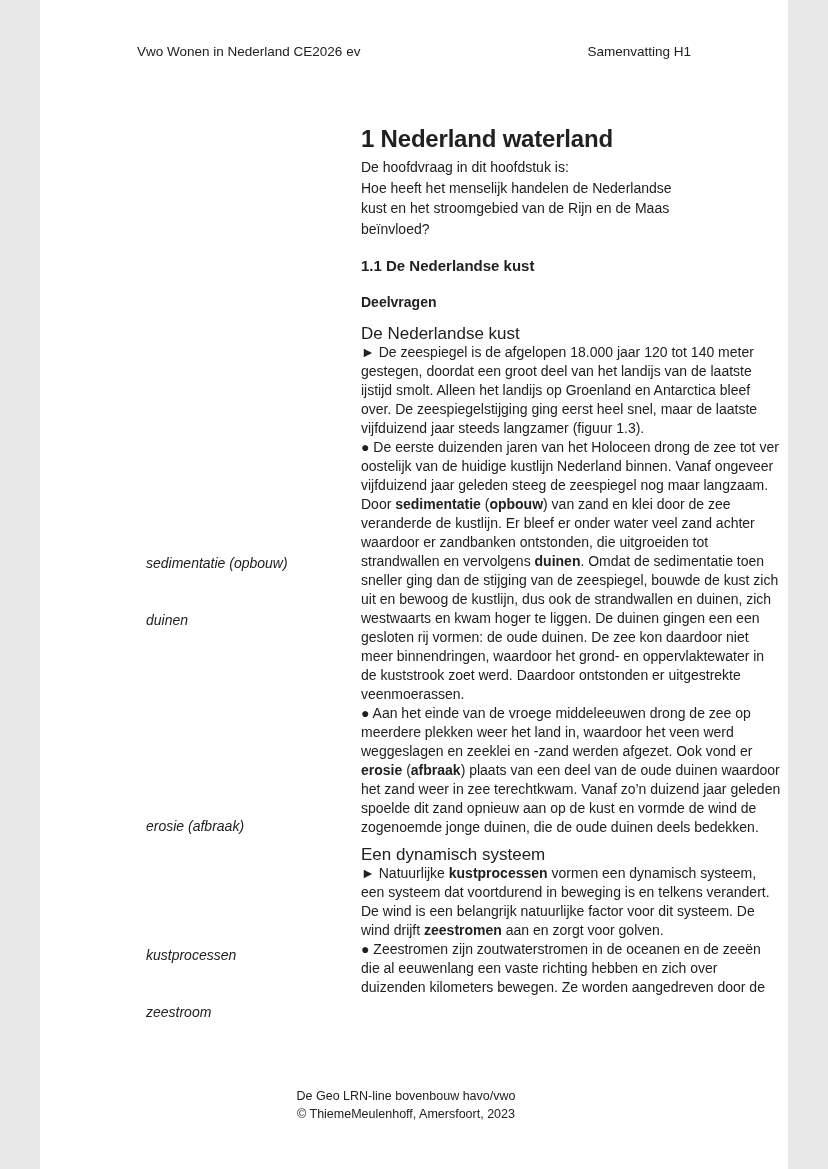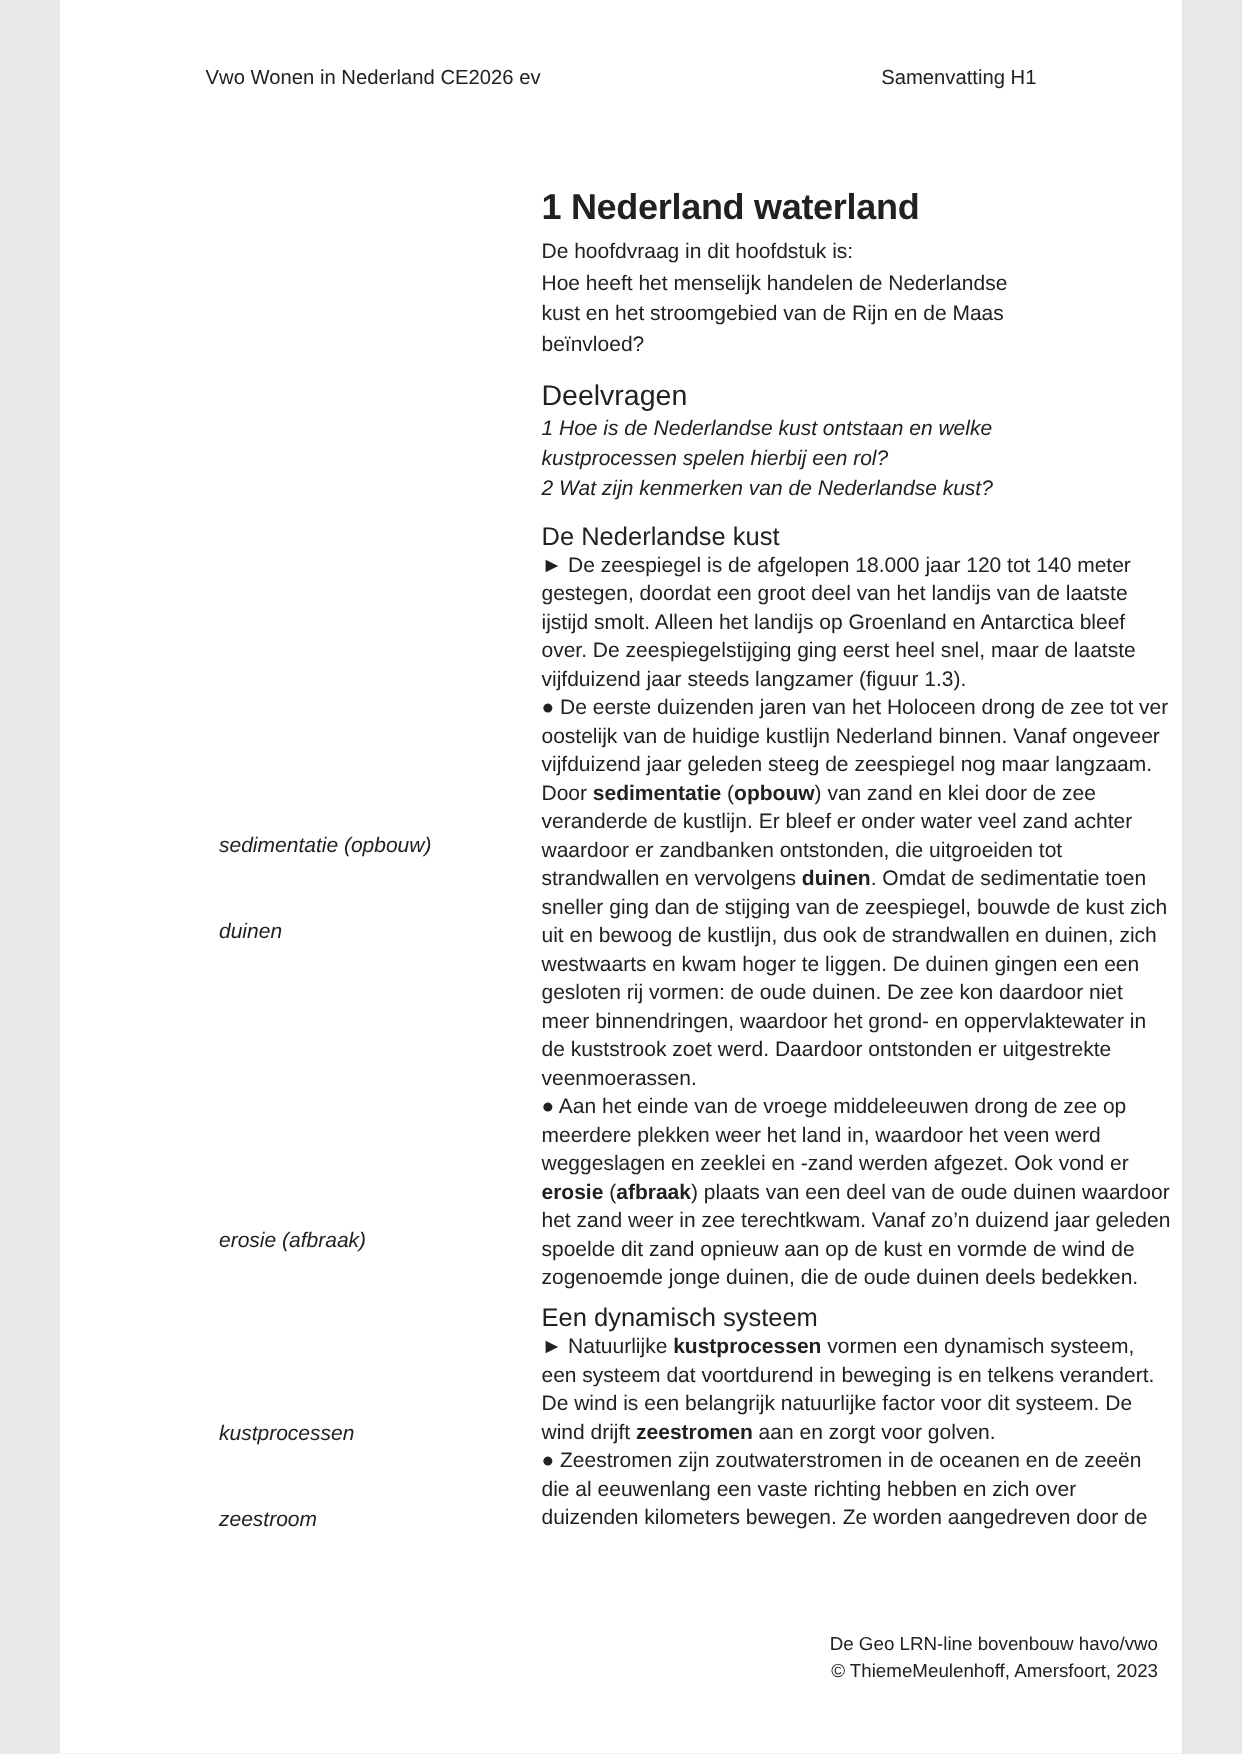--- a/index.html
+++ b/index.html
@@ -47,23 +47,23 @@
     width: 340px;
     margin: 0;
   }
   .section-heading {
     font-size: 15px;
     line-height: 20px;
     font-weight: bold;
     margin: 17px 0 0 0;
   }
   .sub-heading {
-    font-size: 19px;
+    font-size: 14px;
     line-height: 20px;
-    font-weight: normal;
+    font-weight: bold;
     margin: 16px 0 0 0;
   }
   .dv {
     font-size: 14px;
     line-height: 20.2px;
     font-style: italic;
     width: 345px;
     margin: 0;
   }
   .block { margin-top: 8px; }
@@ -87,21 +87,21 @@
     font-size: 14px;
     line-height: 17px;
     font-style: italic;
     white-space: nowrap;
   }
   .page-footer {
     position: absolute;
     top: 1087px;
     left: 0;
     right: 16px;
-    text-align: right;
+    text-align: center;
     font-size: 12.5px;
     line-height: 18px;
   }
 </style>
 </head>
 <body>
 
 <div class="page" style="color: rgb(33, 33, 33); background: rgb(255, 255, 255);">
 
   <div class="page-header">
@@ -114,25 +114,22 @@
       <div class="kw" style="top: 612px;">duinen</div>
       <div class="kw" style="top: 818px;">erosie (afbraak)</div>
       <div class="kw" style="top: 947px;">kustprocessen</div>
       <div class="kw" style="top: 1004px;">zeestroom</div>
     </div>
 
   <div class="column">
     <h1 class="chapter-title">1 Nederland waterland</h1>
     <p class="lead">De hoofdvraag in dit hoofdstuk is:</p>
     <p class="question">Hoe heeft het menselijk handelen de Nederlandse kust en het stroomgebied van de Rijn en de Maas beïnvloed?</p>
+    <p class="section-heading">1.1 De Nederlandse kust</p>
     <p class="sub-heading">Deelvragen</p>
-    <div id="deelvragen-list">
-        <p class="dv">1 Hoe is de Nederlandse kust ontstaan en welke kustprocessen spelen hierbij een rol?</p>
-        <p class="dv">2 Wat zijn kenmerken van de Nederlandse kust?</p>
-      </div>
     <div id="body-blocks">
         <div class="block">
           <p class="block-heading">De Nederlandse kust</p>
           <p class="bp"><span>► De zeespiegel is de afgelopen 18.000 jaar 120 tot 140 meter gestegen, doordat een groot deel van het landijs van de laatste ijstijd smolt. Alleen het landijs op Groenland en Antarctica bleef over. De zeespiegelstijging ging eerst heel snel, maar de laatste vijfduizend jaar steeds langzamer (figuur 1.3).</span></p>
           <p class="bp"><span>● De eerste duizenden jaren van het Holoceen drong de zee tot ver oostelijk van de huidige kustlijn Nederland binnen. Vanaf ongeveer vijfduizend jaar geleden steeg de zeespiegel nog maar langzaam. Door </span><span class="bold">sedimentatie</span><span> (</span><span class="bold">opbouw</span><span>) van zand en klei door de zee veranderde de kustlijn. Er bleef er onder water veel zand achter waardoor er zandbanken ontstonden, die uitgroeiden tot strandwallen en vervolgens </span><span class="bold">duinen</span><span>. Omdat de sedimentatie toen sneller ging dan de stijging van de zeespiegel, bouwde de kust zich uit en bewoog de kustlijn, dus ook de strandwallen en duinen, zich westwaarts en kwam hoger te liggen. De duinen gingen een een gesloten rij vormen: de oude duinen. De zee kon daardoor niet meer binnendringen, waardoor het grond- en oppervlaktewater in de kuststrook zoet werd. Daardoor ontstonden er uitgestrekte veenmoerassen.</span></p>
           <p class="bp"><span>● Aan het einde van de vroege middeleeuwen drong de zee op meerdere plekken weer het land in, waardoor het veen werd weggeslagen en zeeklei en -zand werden afgezet. Ook vond er </span><span class="bold">erosie</span><span> (</span><span class="bold">afbraak</span><span>) plaats van een deel van de oude duinen waardoor het zand weer in zee terechtkwam. Vanaf zo’n duizend jaar geleden spoelde dit zand opnieuw aan op de kust en vormde de wind de zogenoemde jonge duinen, die de oude duinen deels bedekken.</span></p>
         </div>
         <div class="block">
           <p class="block-heading">Een dynamisch systeem</p>
           <p class="bp"><span>► Natuurlijke </span><span class="bold">kustprocessen</span><span> vormen een dynamisch systeem, een systeem dat voortdurend in beweging is en telkens verandert. De wind is een belangrijk natuurlijke factor voor dit systeem. De wind drijft </span><span class="bold">zeestromen</span><span> aan en zorgt voor golven.</span></p>

